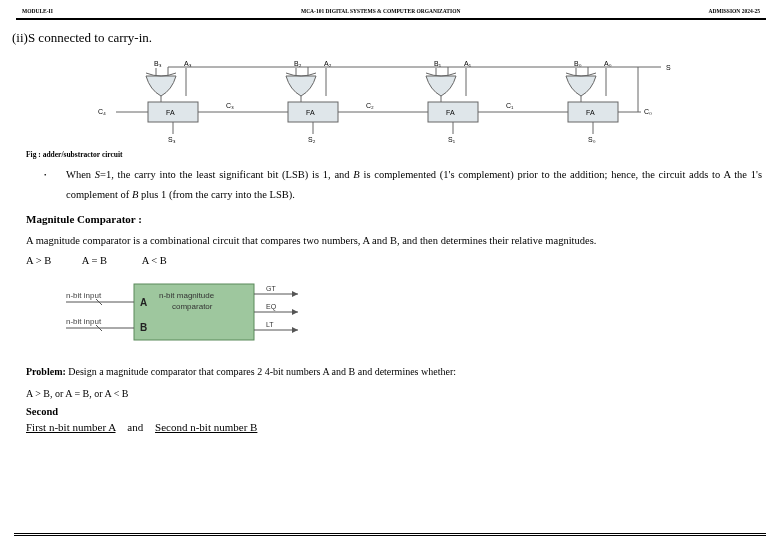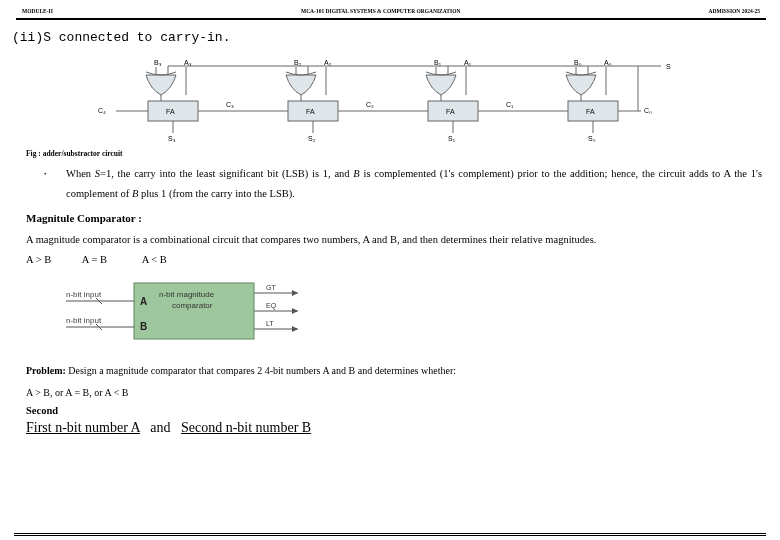--- a/index.html
+++ b/index.html
@@ -25,21 +25,20 @@
     align-items: center;
     font-size: 5.5px;
     font-weight: bold;
     padding: 4px 6px;
     border-bottom: 2px solid #000;
     margin: 0 -4px 10px -10px;
   }
   .subsection {
     font-size: 13px;
     margin: 0 0 6px -14px;
-    font-family: Liberation Mono, monospace;
   }
   .circuit {
     width: 600px;
     height: 88px;
     margin: 4px auto 4px 50px;
   }
   .figcap {
     text-align: left;
     font-size: 7.5px;
     font-weight: bold;
@@ -91,21 +90,21 @@
     font-size: 10px;
     line-height: 20px;
     margin-bottom: 2px;
   }
   .inputs-h {
     font-weight: bold;
     font-size: 10.5px;
     margin: 2px 0 4px 0;
   }
   .inputs-line {
-    font-size: 14px;
+    font-size: 11px;
   }
   .inputs-line .u { text-decoration: underline; }
   .inputs-line .andsp { display: inline-block; width: 34px; text-align: center; }
   .footerbar {
     position: absolute;
     left: 14px;
     right: 14px;
     bottom: 4px;
     border-top: 3px double #000;
     height: 0;

